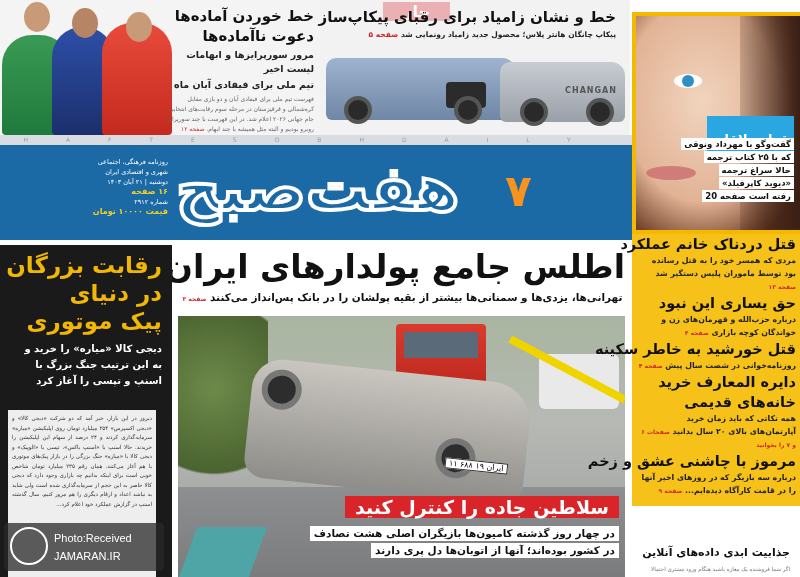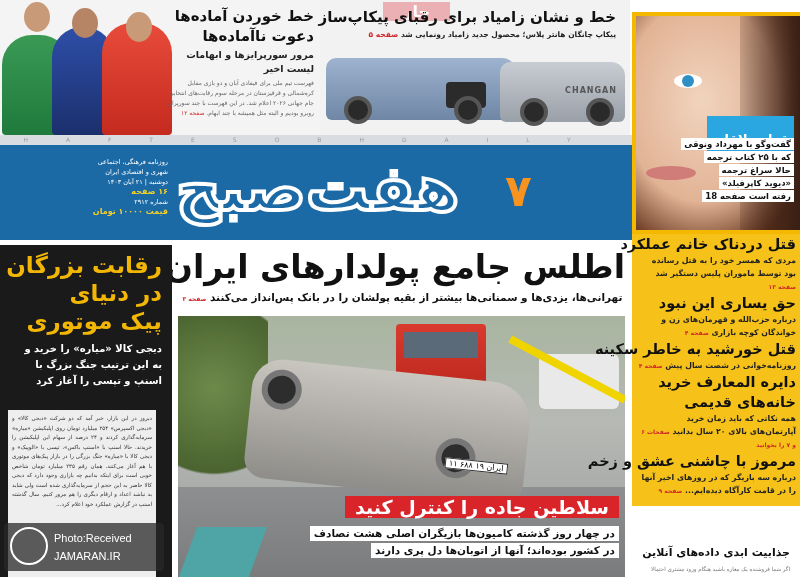--- a/index.html
+++ b/index.html
@@ -103,20 +103,21 @@
     <div class="player p-blue"></div>
     <div class="player p-red"></div>
     <div class="head h1"></div>
     <div class="head h2"></div>
     <div class="head h3"></div>
   </div>
   <div class="sport-text">
     <div class="sport-title">خط خوردن آماده‌ها</div>
     <div class="sport-title">دعوت ناآماده‌ها</div>
     <div class="sport-sub">مرور سورپرایزها و ابهامات لیست اخیر</div>
+    <div class="sport-sub">تیم ملی برای فیفادی آبان ماه</div>
     <div class="sport-body"><span>فهرست تیم ملی برای فیفادی آبان و دو بازی مقابل کره‌شمالی و قرقیزستان در مرحله سوم رقابت‌های انتخابی جام جهانی ۲۰۲۶ اعلام شد. در این فهرست با چند سورپرایز روبرو بودیم و البته مثل همیشه با چند ابهام.</span> <span class="pageref">صفحه ۱۲</span></div>
   </div>
 </div>
 
 <div class="abs top-mid">
   <div class="car-tag">چار</div>
   <div class="car-title">خط و نشان زامیاد برای رقبای پیکاپ‌ساز</div>
   <div class="car-sub"><span>پیکاپ چانگان هانتر پلاس؛ محصول جدید زامیاد رونمایی شد</span> <span class="pageref">صفحه ۵</span></div>
   <div class="truck truck1">
     <div class="grill"></div>
@@ -136,21 +137,21 @@
   <div class="eye">
       <div class="iris"></div>
     </div>
   <div class="lips"></div>
   <div class="meet-tag">قرار ملاقات</div>
   <div class="meet-text">
     <span>گفت‌وگو با مهرداد ونوقی</span>
     <span>که با ۲۵ کتاب ترجمه</span>
     <span>حالا سراغ ترجمه</span>
     <span>«دیوید کاپرفیلد»</span>
-    <span>رفته است صفحه 18</span>
+    <span>رفته است صفحه 20</span>
   </div>
 </div>
 
 <div class="abs masthead">
   <div class="strip">HAFTESOBHDAILY</div>
   <div class="logo">هفت‌صبح</div>
   <div class="logo-seven">۷</div>
   <div class="mast-info">
     <div>روزنامه فرهنگی، اجتماعی</div>
     <div>شهری و اقتصادی ایران</div>

